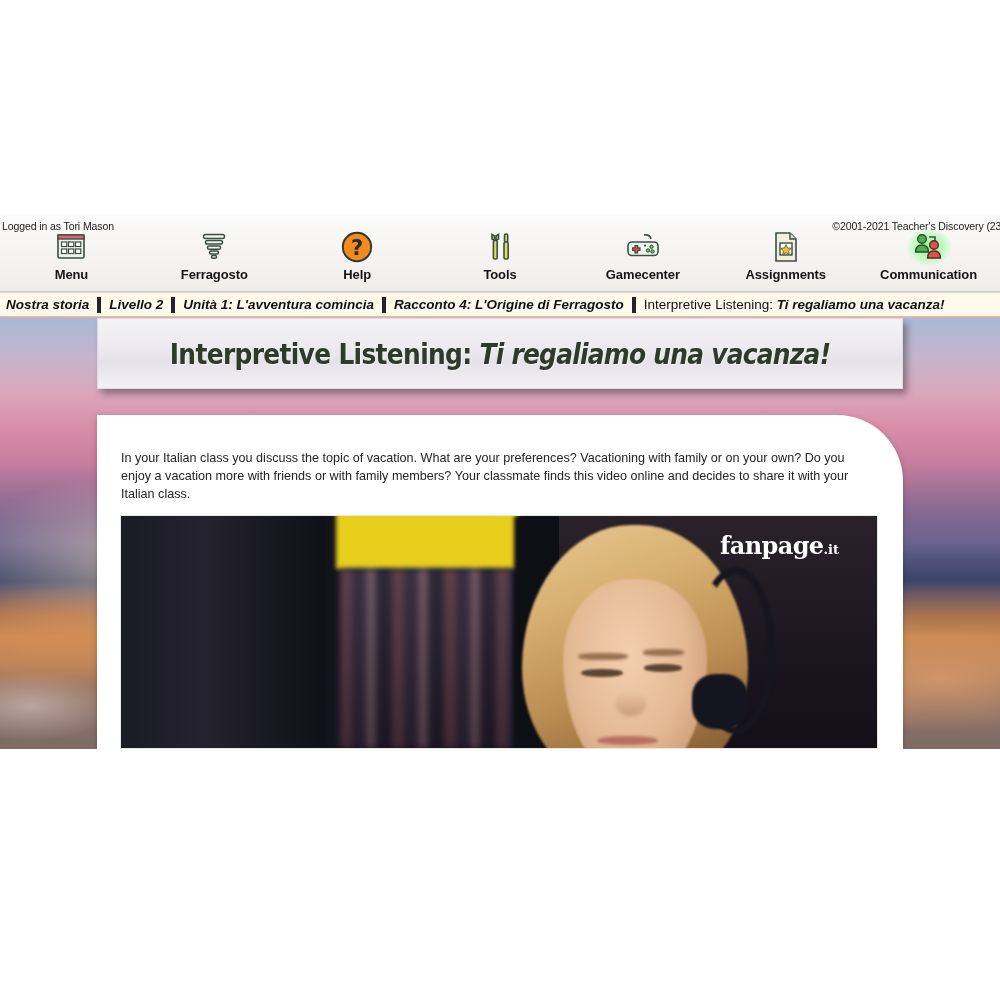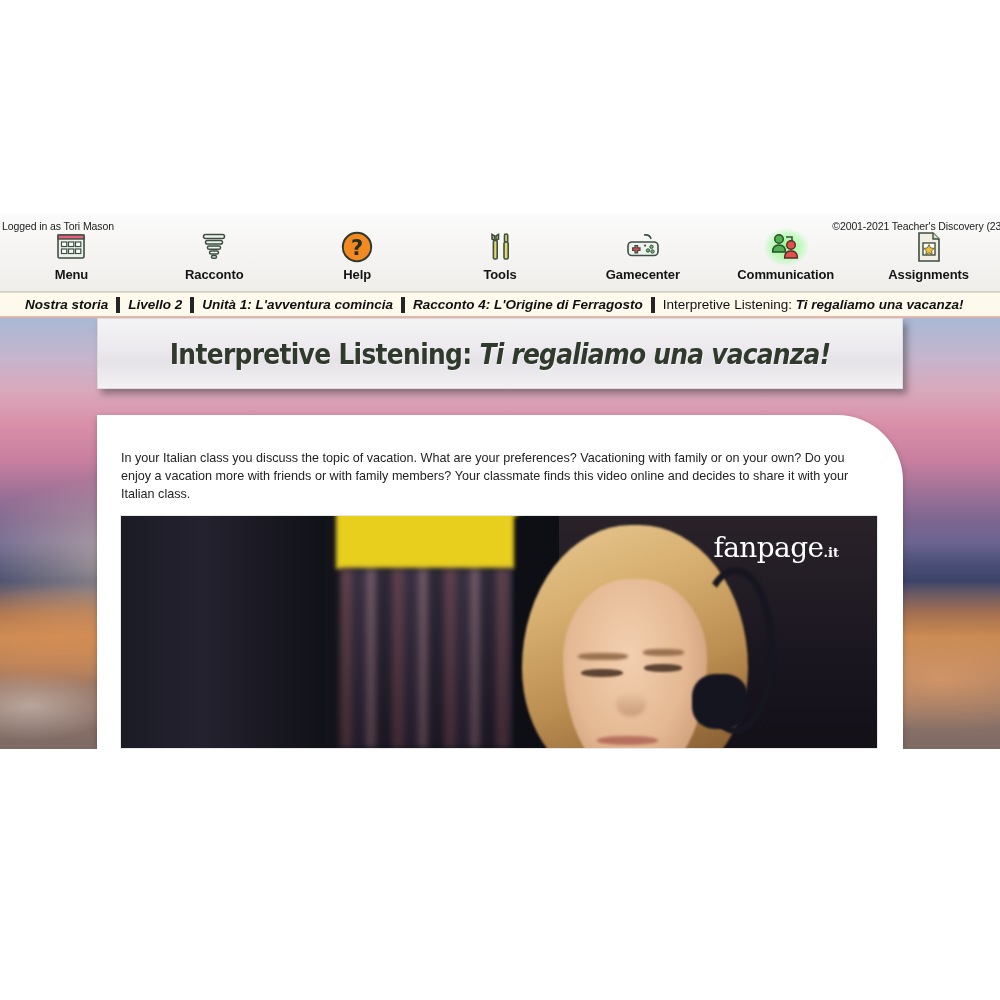--- a/index.html
+++ b/index.html
@@ -100,21 +100,20 @@
     position: absolute;
     left: 0; top: 78px;
     width: 1000px; height: 25px;
     background: #fdfaed;
     border-top: 1px solid #ddd9c6;
     border-bottom: 1px solid #c9c5b0;
     display: flex;
     align-items: center;
     overflow: hidden;
     white-space: nowrap;
-    padding-left: 19px;
   }
   .crumb {
     font-size: 13.5px;
     font-style: italic;
     font-weight: bold;
     color: #101010;
     padding: 0 8px;
     cursor: pointer;
   }
   .crumb:first-child { padding-left: 6px; }
@@ -398,21 +397,21 @@
             <svg width="26" height="30" viewBox="0 0 26 30">
               <g fill="#eef3ee" stroke="#3c4f42" stroke-width="1.5">
                 <rect x="2.5" y="2.5" width="21" height="4" rx="2"></rect>
                 <rect x="4.5" y="8.5" width="17" height="3.6" rx="1.8"></rect>
                 <rect x="6.5" y="14" width="13" height="3.3" rx="1.6"></rect>
                 <rect x="8.5" y="19" width="9" height="3" rx="1.5"></rect>
                 <rect x="10.5" y="23.5" width="5" height="2.8" rx="1.4"></rect>
               </g>
             </svg>
           </div>
-          <div class="lbl">Racconto</div>
+          <div class="lbl">Ferragosto</div>
         </div>
 
         <div class="navitem">
           <div class="ic">
             <svg width="32" height="32" viewBox="0 0 32 32">
               <circle cx="16" cy="16" r="14.2" fill="#F28A21" stroke="#2e3a30" stroke-width="2"></circle>
               <text x="16" y="24" text-anchor="middle" font-family="DejaVu Sans, sans-serif" font-size="21" font-weight="bold" fill="#22301f">?</text>
             </svg>
           </div>
           <div class="lbl">Help</div>
@@ -444,43 +443,43 @@
               <circle cx="27.5" cy="14.8" r="1.7" fill="#5fbf5f" stroke="#3c4f42" stroke-width="1"></circle>
               <circle cx="24" cy="18.5" r="1.7" fill="#5fbf5f" stroke="#3c4f42" stroke-width="1"></circle>
               <circle cx="28.5" cy="19.5" r="1.7" fill="#5fbf5f" stroke="#3c4f42" stroke-width="1"></circle>
               <circle cx="21" cy="13.6" r="1.1" fill="#3c4f42"></circle>
             </svg>
           </div>
           <div class="lbl">Gamecenter</div>
         </div>
 
         <div class="navitem">
+          <div class="ic">
+            <svg width="26" height="32" viewBox="0 0 26 32">
+              <path d="M3 2 H17 L23 8 V30 H3 Z" fill="#f2efe2" stroke="#3c4f42" stroke-width="1.6"></path>
+              <path d="M17 2 V8 H23" fill="#e3dfce" stroke="#3c4f42" stroke-width="1.4"></path>
+              <rect x="7" y="12" width="12" height="12" fill="#ffffff" stroke="#3c4f42" stroke-width="1.4"></rect>
+              <path d="M13 13.6 l1.6 3.3 3.6 .5 -2.6 2.5 .6 3.6 -3.2 -1.7 -3.2 1.7 .6 -3.6 -2.6 -2.5 3.6 -.5 Z" fill="#e8c23d" stroke="#6b5a1e" stroke-width="0.9"></path>
+            </svg>
+          </div>
+          <div class="lbl">Assignments</div>
+        </div>
+
+        <div class="navitem">
           <div class="glow"></div>
           <div class="ic" style="position:relative;">
             <svg width="34" height="30" viewBox="0 0 34 30">
               <path d="M17 5 h6 v5" fill="none" stroke="#3c4f42" stroke-width="1.6"></path>
               <circle cx="10" cy="7" r="4.3" fill="#4eb34e" stroke="#2f4a2f" stroke-width="1.4"></circle>
               <path d="M3.6 20 q0 -7 6.4 -7 q6.4 0 6.4 7 Z" fill="#4eb34e" stroke="#2f4a2f" stroke-width="1.4"></path>
               <circle cx="22" cy="13" r="4.3" fill="#e1504c" stroke="#5a2b2a" stroke-width="1.4"></circle>
               <path d="M15.6 26 q0 -7 6.4 -7 q6.4 0 6.4 7 Z" fill="#e1504c" stroke="#5a2b2a" stroke-width="1.4"></path>
             </svg>
           </div>
           <div class="lbl">Communication</div>
-        </div>
-
-        <div class="navitem">
-          <div class="ic">
-            <svg width="26" height="32" viewBox="0 0 26 32">
-              <path d="M3 2 H17 L23 8 V30 H3 Z" fill="#f2efe2" stroke="#3c4f42" stroke-width="1.6"></path>
-              <path d="M17 2 V8 H23" fill="#e3dfce" stroke="#3c4f42" stroke-width="1.4"></path>
-              <rect x="7" y="12" width="12" height="12" fill="#ffffff" stroke="#3c4f42" stroke-width="1.4"></rect>
-              <path d="M13 13.6 l1.6 3.3 3.6 .5 -2.6 2.5 .6 3.6 -3.2 -1.7 -3.2 1.7 .6 -3.6 -2.6 -2.5 3.6 -.5 Z" fill="#e8c23d" stroke="#6b5a1e" stroke-width="0.9"></path>
-            </svg>
-          </div>
-          <div class="lbl">Assignments</div>
         </div>
 
 
 
       </div>
     </div>
 
     <div class="crumbbar">
       <div class="crumb">Nostra storia</div>
       <div class="crumbsep"></div>
@@ -514,19 +513,19 @@
           <div class="v-hair"></div>
           <div class="v-face"></div>
           <div class="v-brow"></div>
           <div class="v-brow2"></div>
           <div class="v-eye"></div>
           <div class="v-eye2"></div>
           <div class="v-nose"></div>
           <div class="v-mouth"></div>
           <div class="v-headphone"></div>
           <div class="v-earcup"></div>
-          <div class="v-logo"><span class="wm-name" style="font-size:28px;font-weight:normal;letter-spacing:-0.6px;">fanpage</span><span class="wm-tld">.it</span></div>
+          <div class="v-logo"><span class="wm-name" style="font-size:24px;font-weight:bold;letter-spacing:-0.6px;">fanpage</span><span class="wm-tld">.it</span></div>
         </div>
 
       </div>
     </div>
   </div>
 </div>
 
 </body></html>

